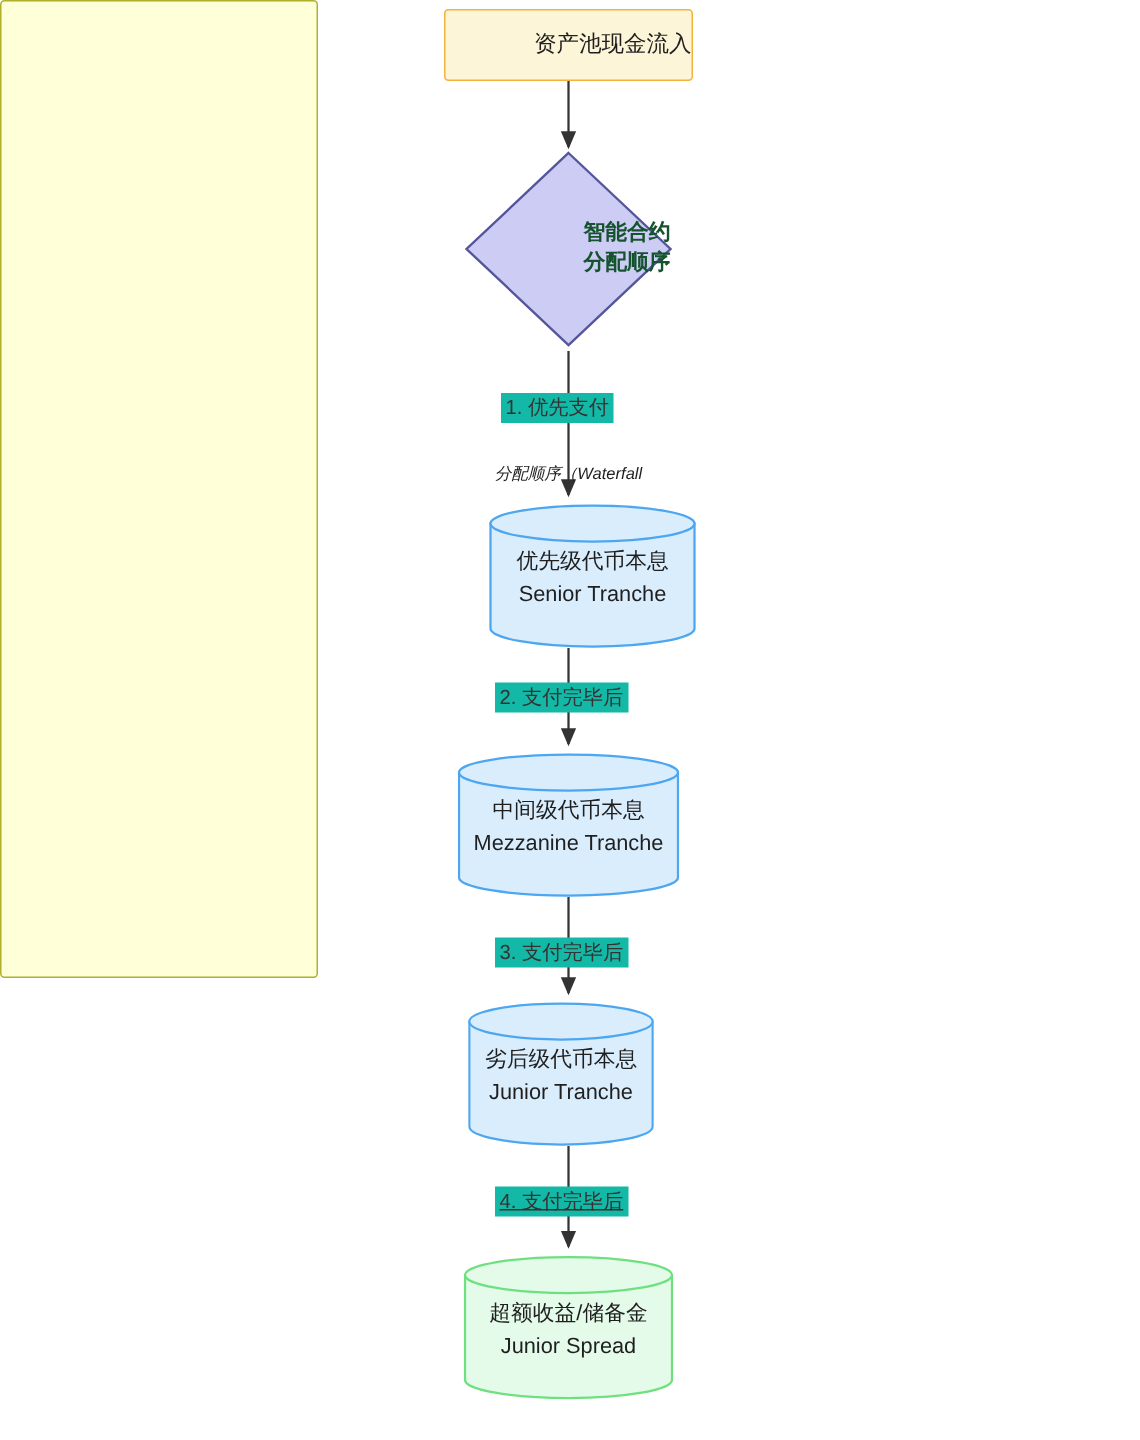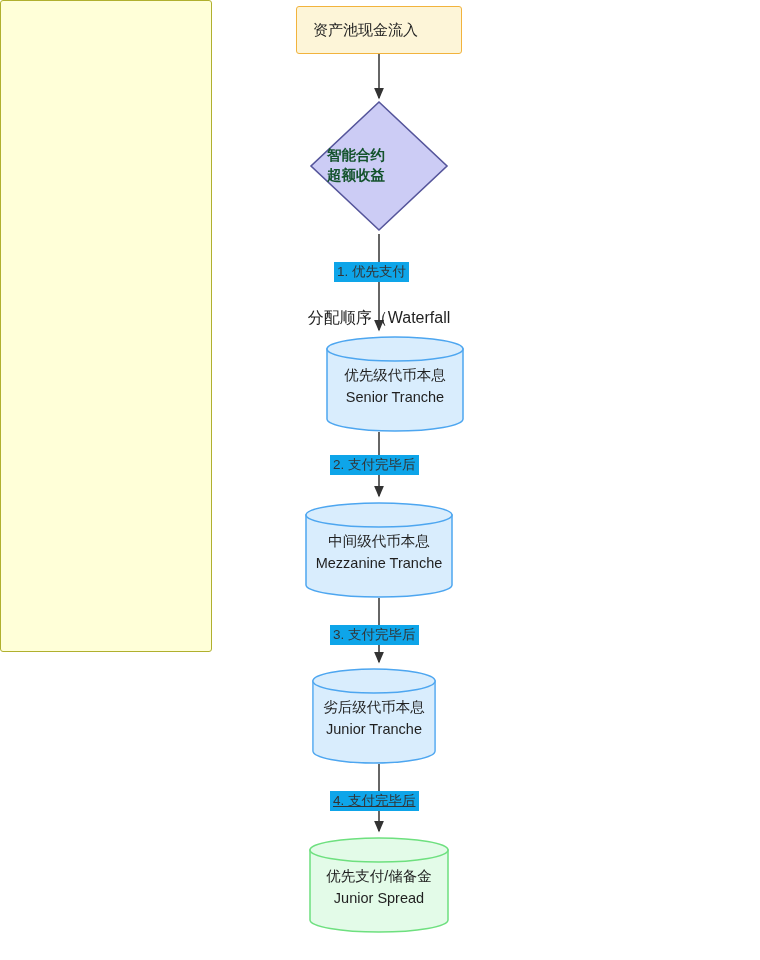--- a/index.html
+++ b/index.html
@@ -25,21 +25,21 @@
     left: 0; top: 0;
     width: 760px;
     height: 960px;
     pointer-events: none;
   }
   .node {
     position: absolute;
     box-sizing: border-box;
     display: flex;
     flex-direction: column;
-    align-items: flex-start;
+    align-items: flex-end;
     justify-content: center;
     text-align: center;
     line-height: 1.35;
     padding-left: 16px;
   }
 
   
   #node-inflow {
     left: 296px;
     top: 6px;
@@ -61,24 +61,25 @@
     background: #ffffd8;
     border: 1.4px solid #b0b02e;
     border-radius: 3px;
   }
   #subgraph-title {
     position: absolute;
     left: 275px;
     top: 308px;
     width: 208px;
     text-align: center;
-    font-size: 16px;
+    font-size: 11px;
     color: #1f1f1f;
     white-space: nowrap;
     overflow: hidden;
+    font-style: italic;
   }
 
   
   .cyl {
     position: absolute;
     box-sizing: border-box;
   }
   .cyl .cyl-svg {
     position: absolute;
     left: 0; top: 0;
@@ -100,21 +101,21 @@
   .cyl .cyl-label .ln2 { display: block; }
 
   #node-senior   { left: 310px; top: 336px; width: 138px; height: 96px; margin-left: 16px; }
   #node-mezz     { left: 305px; top: 502px; width: 148px; height: 96px; }
   #node-junior   { left: 312px; top: 668px; width: 124px; height: 96px; padding-left: 16px; }
   #node-excess   { left: 309px; top: 837px; width: 140px; height: 96px; }
 
   
   .edge-label {
     position: absolute;
-    background: #0ea5e9;
+    background: #14b8a6;
     color: #333333;
     font-size: 13.5px;
     padding: 1px 3px;
     white-space: nowrap;
     line-height: 1.3;
   }
   #edge-label-1 { left: 334px; top: 262px; }
   #edge-label-2 { left: 330px; top: 455px; text-align: right; }
   #edge-label-3 { left: 330px; top: 625px; }
   #edge-label-4 { left: 330px; top: 791px; text-decoration: underline; }
@@ -148,21 +149,21 @@
   <div id="node-inflow" class="node">
     <span>资产池现金流入</span>
   </div>
 
   <svg class="layer-svg" viewBox="0 0 760 960" xmlns="http://www.w3.org/2000/svg">
     <polygon points="379,102 447,166 379,230 311,166" fill="#ccccf5" stroke="#55559b" stroke-width="1.6"></polygon>
   </svg>
   <div class="node" style="left:311px; top:136px; width:136px; height:60px;
        font-size:14.5px; font-weight:bold; color:#14532d;">
     <span>智能合约</span>
-    <span>超额收益</span>
+    <span>分配顺序</span>
   </div>
 
   <div id="node-senior" class="cyl">
     <svg class="cyl-svg" viewBox="0 0 138 96" preserveAspectRatio="none" xmlns="http://www.w3.org/2000/svg">
       <path d="M1,13 L1,83 A68,12 0 0 0 137,83 L137,13 z" fill="#d9edfd" stroke="#4da6f0" stroke-width="1.5"></path>
       <ellipse cx="69" cy="13" rx="68" ry="12" fill="#d9edfd" stroke="#4da6f0" stroke-width="1.5"></ellipse>
     </svg>
     <div class="cyl-label">
       <span>优先级代币本息</span>
       <span class="ln2">Senior Tranche</span>
@@ -190,21 +191,21 @@
       <span class="ln2">Junior Tranche</span>
     </div>
   </div>
 
   <div id="node-excess" class="cyl">
     <svg class="cyl-svg" viewBox="0 0 140 96" preserveAspectRatio="none" xmlns="http://www.w3.org/2000/svg">
       <path d="M1,13 L1,83 A69,12 0 0 0 139,83 L139,13 z" fill="#e3fbe8" stroke="#6ee07f" stroke-width="1.5"></path>
       <ellipse cx="70" cy="13" rx="69" ry="12" fill="#e3fbe8" stroke="#6ee07f" stroke-width="1.5"></ellipse>
     </svg>
     <div class="cyl-label">
-      <span>优先支付/储备金</span>
+      <span>超额收益/储备金</span>
       <span class="ln2">Junior Spread</span>
     </div>
   </div>
 
   <div id="edge-label-1" class="edge-label">1. 优先支付</div>
   <div id="edge-label-2" class="edge-label">2. 支付完毕后</div>
   <div id="edge-label-3" class="edge-label">3. 支付完毕后</div>
   <div id="edge-label-4" class="edge-label">4. 支付完毕后</div>
 
 </div>

